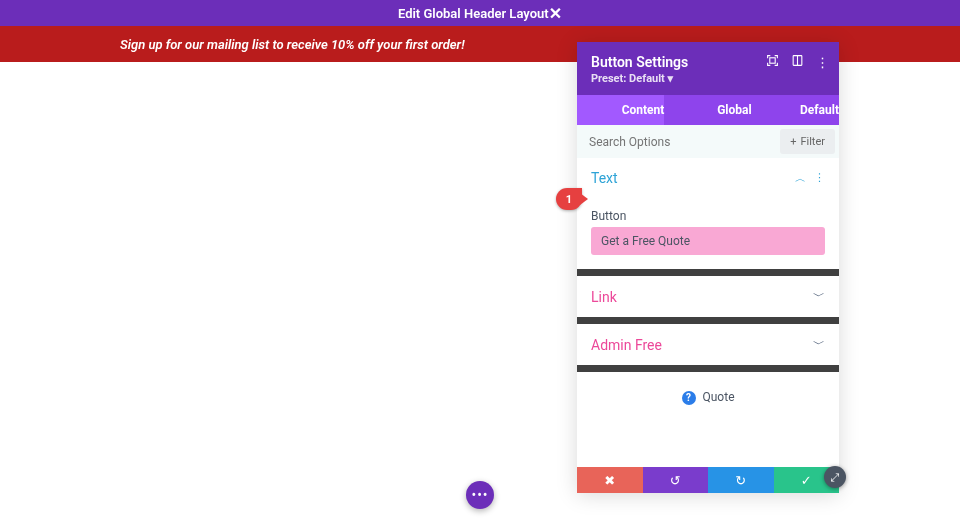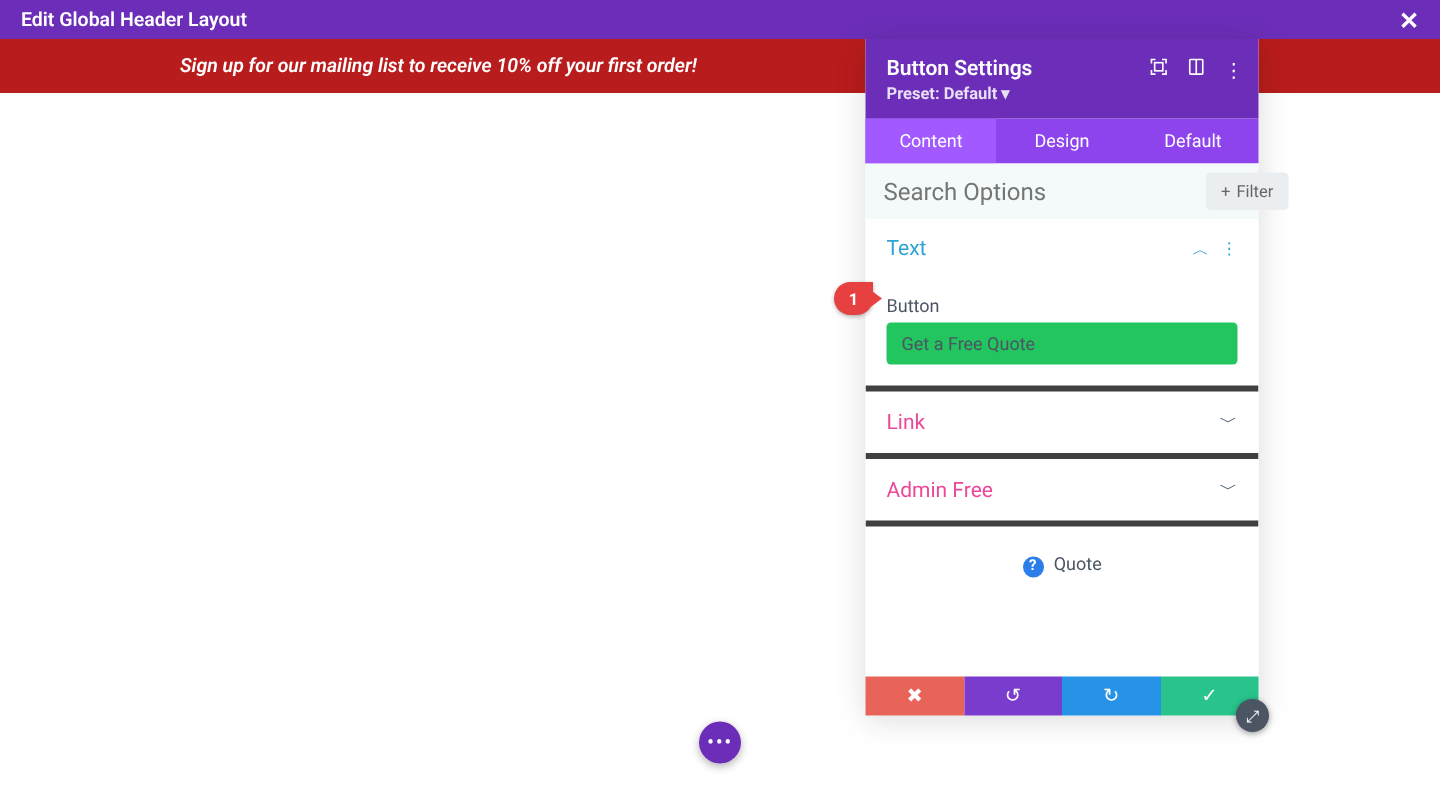--- a/index.html
+++ b/index.html
@@ -1,52 +1,52 @@
 <!DOCTYPE html>
 <html><head>
 <meta charset="utf-8">
 <style>
   * { box-sizing: border-box; margin: 0; padding: 0; font-family: -apple-system, "Segoe UI", Roboto, Arial, sans-serif; }
   html, body { width: 960px; height: 527px; overflow: hidden; background: #fff; }
 
   
-  .topbar { background: #6c2eb9; color: #fff; height: 26px; display: flex; align-items: center; justify-content: space-between; padding: 0 14px; font-size: 13px; font-weight: 600; }
+  .topbar { background: #6c2eb9; color: #fff; height: 26px; display: flex; align-items: center; justify-content: center; padding: 0 14px; font-size: 13px; font-weight: 600; }
   .topbar .close { font-size: 16px; cursor: pointer; font-weight: bold; }
 
   
   .promo { background: #b91c1c; color: #fff; height: 36px; display: flex; align-items: center; padding-left: 120px; font-size: 13px; font-style: italic; font-weight: 600; }
 
   
-  .panel { position: absolute; top: 26px; left: 577px; width: 262px; background: #fff; box-shadow: 0 2px 20px rgba(0,0,0,0.15); display: flex; flex-direction: column; height: 451px; }
+  .panel { position: absolute; top: 42px; left: 577px; width: 262px; background: #fff; box-shadow: 0 2px 20px rgba(0,0,0,0.15); display: flex; flex-direction: column; height: 451px; }
   .panel-header { background: #6c2eb9; color: #fff; padding: 12px 14px 10px; position: relative; }
   .panel-header .title { font-size: 14px; font-weight: 600; }
   .panel-header .preset { font-size: 11px; opacity: 0.85; margin-top: 2px; font-weight: bold; }
   .panel-header .tools { position: absolute; top: 12px; right: 10px; display: flex; gap: 12px; align-items: center; }
   .panel-header .tools span { cursor: pointer; font-size: 13px; }
 
   .tabs { background: #8e44ec; display: flex; }
-  .tabs .tab { flex: 1; text-align: center; color: #fff; font-size: 12px; font-weight: 400; padding: 8px 0; cursor: pointer; }
+  .tabs .tab { flex: 1; text-align: right; color: #fff; font-size: 12px; font-weight: 700; padding: 8px 0; cursor: pointer; }
   .tabs .tab.active { background: #a259ff; }
 
   .searchrow { display: flex; align-items: center; background: #f4fafa; }
-  .searchrow input { flex: 1; border: none; background: transparent; padding: 9px 12px; font-size: 16px; color: #888; outline: none; }
+  .searchrow input { flex: 1; border: none; background: transparent; padding: 9px 12px; font-size: 12px; color: #888; outline: none; }
   .filterbtn { background: #ebeef0; color: #666; font-size: 11px; padding: 6px 10px; margin: 4px 4px 4px 0; border-radius: 3px; cursor: pointer; display: flex; align-items: center; gap: 4px; }
 
   .body { flex: 1; overflow: auto; background: #fff; }
 
-  .section { border-bottom: 4px solid #404040; }
+  .section { border-bottom: 7px solid #404040; }
   .section-head { display: flex; align-items: center; justify-content: space-between; padding: 12px 14px; cursor: pointer; }
   .section-head .label { font-size: 14px; color: #ec4899; }
   .section-head.open .label { color: #2ea3d6; }
   .section-head .ctrls { display: flex; gap: 8px; color: #2ea3d6; font-size: 11px; }
   .section-head .chev { color: #51617a; font-size: 12px; }
 
   .section-body { padding: 0 14px 14px; margin-top: 11px; }
   .field-label { font-size: 12px; color: #4b5563; margin: 6px 0 4px; }
-  .field-input { width: 100%; background: #22c55e; border: none; border-radius: 3px; padding: 7px 10px; font-size: 12px; color: #4b5563; outline: none; }
+  .field-input { width: 100%; background: #f9a8d4; border: none; border-radius: 3px; padding: 7px 10px; font-size: 12px; color: #4b5563; outline: none; }
 
   .helprow { text-align: center; padding: 18px 0; font-size: 12px; color: #4b5563; }
   .helprow .q { display: inline-block; width: 14px; height: 14px; border-radius: 50%; background: #2b7de9; color: #fff; font-size: 10px; font-weight: 700; text-align: center; line-height: 14px; margin-right: 4px; }
 
   .footer { display: flex; height: 26px; }
   .footer .fbtn { flex: 1; display: flex; align-items: center; justify-content: center; color: #fff; font-size: 13px; cursor: pointer; }
   .f-del { background: #e86459; }
   .f-undo { background: #7a3ccc; }
   .f-redo { background: #2793e6; }
   .f-ok  { background: #29c48b; }
@@ -89,21 +89,21 @@
             <rect x="4" y="3" width="16" height="18" rx="1"></rect>
             <line x1="12" y1="3" x2="12" y2="21"></line>
           </svg>
       </span>
       <span>⋮</span>
     </div>
   </div>
 
   <div class="tabs">
     <div class="tab active">Content</div>
-    <div class="tab">Design</div>
+    <div class="tab">Global</div>
     <div class="tab">Default</div>
   </div>
 
   <div class="searchrow">
     <input placeholder="Search Options" style="">
     <div class="filterbtn">
       <span>+</span>
       <span>Filter</span>
     </div>
   </div>

